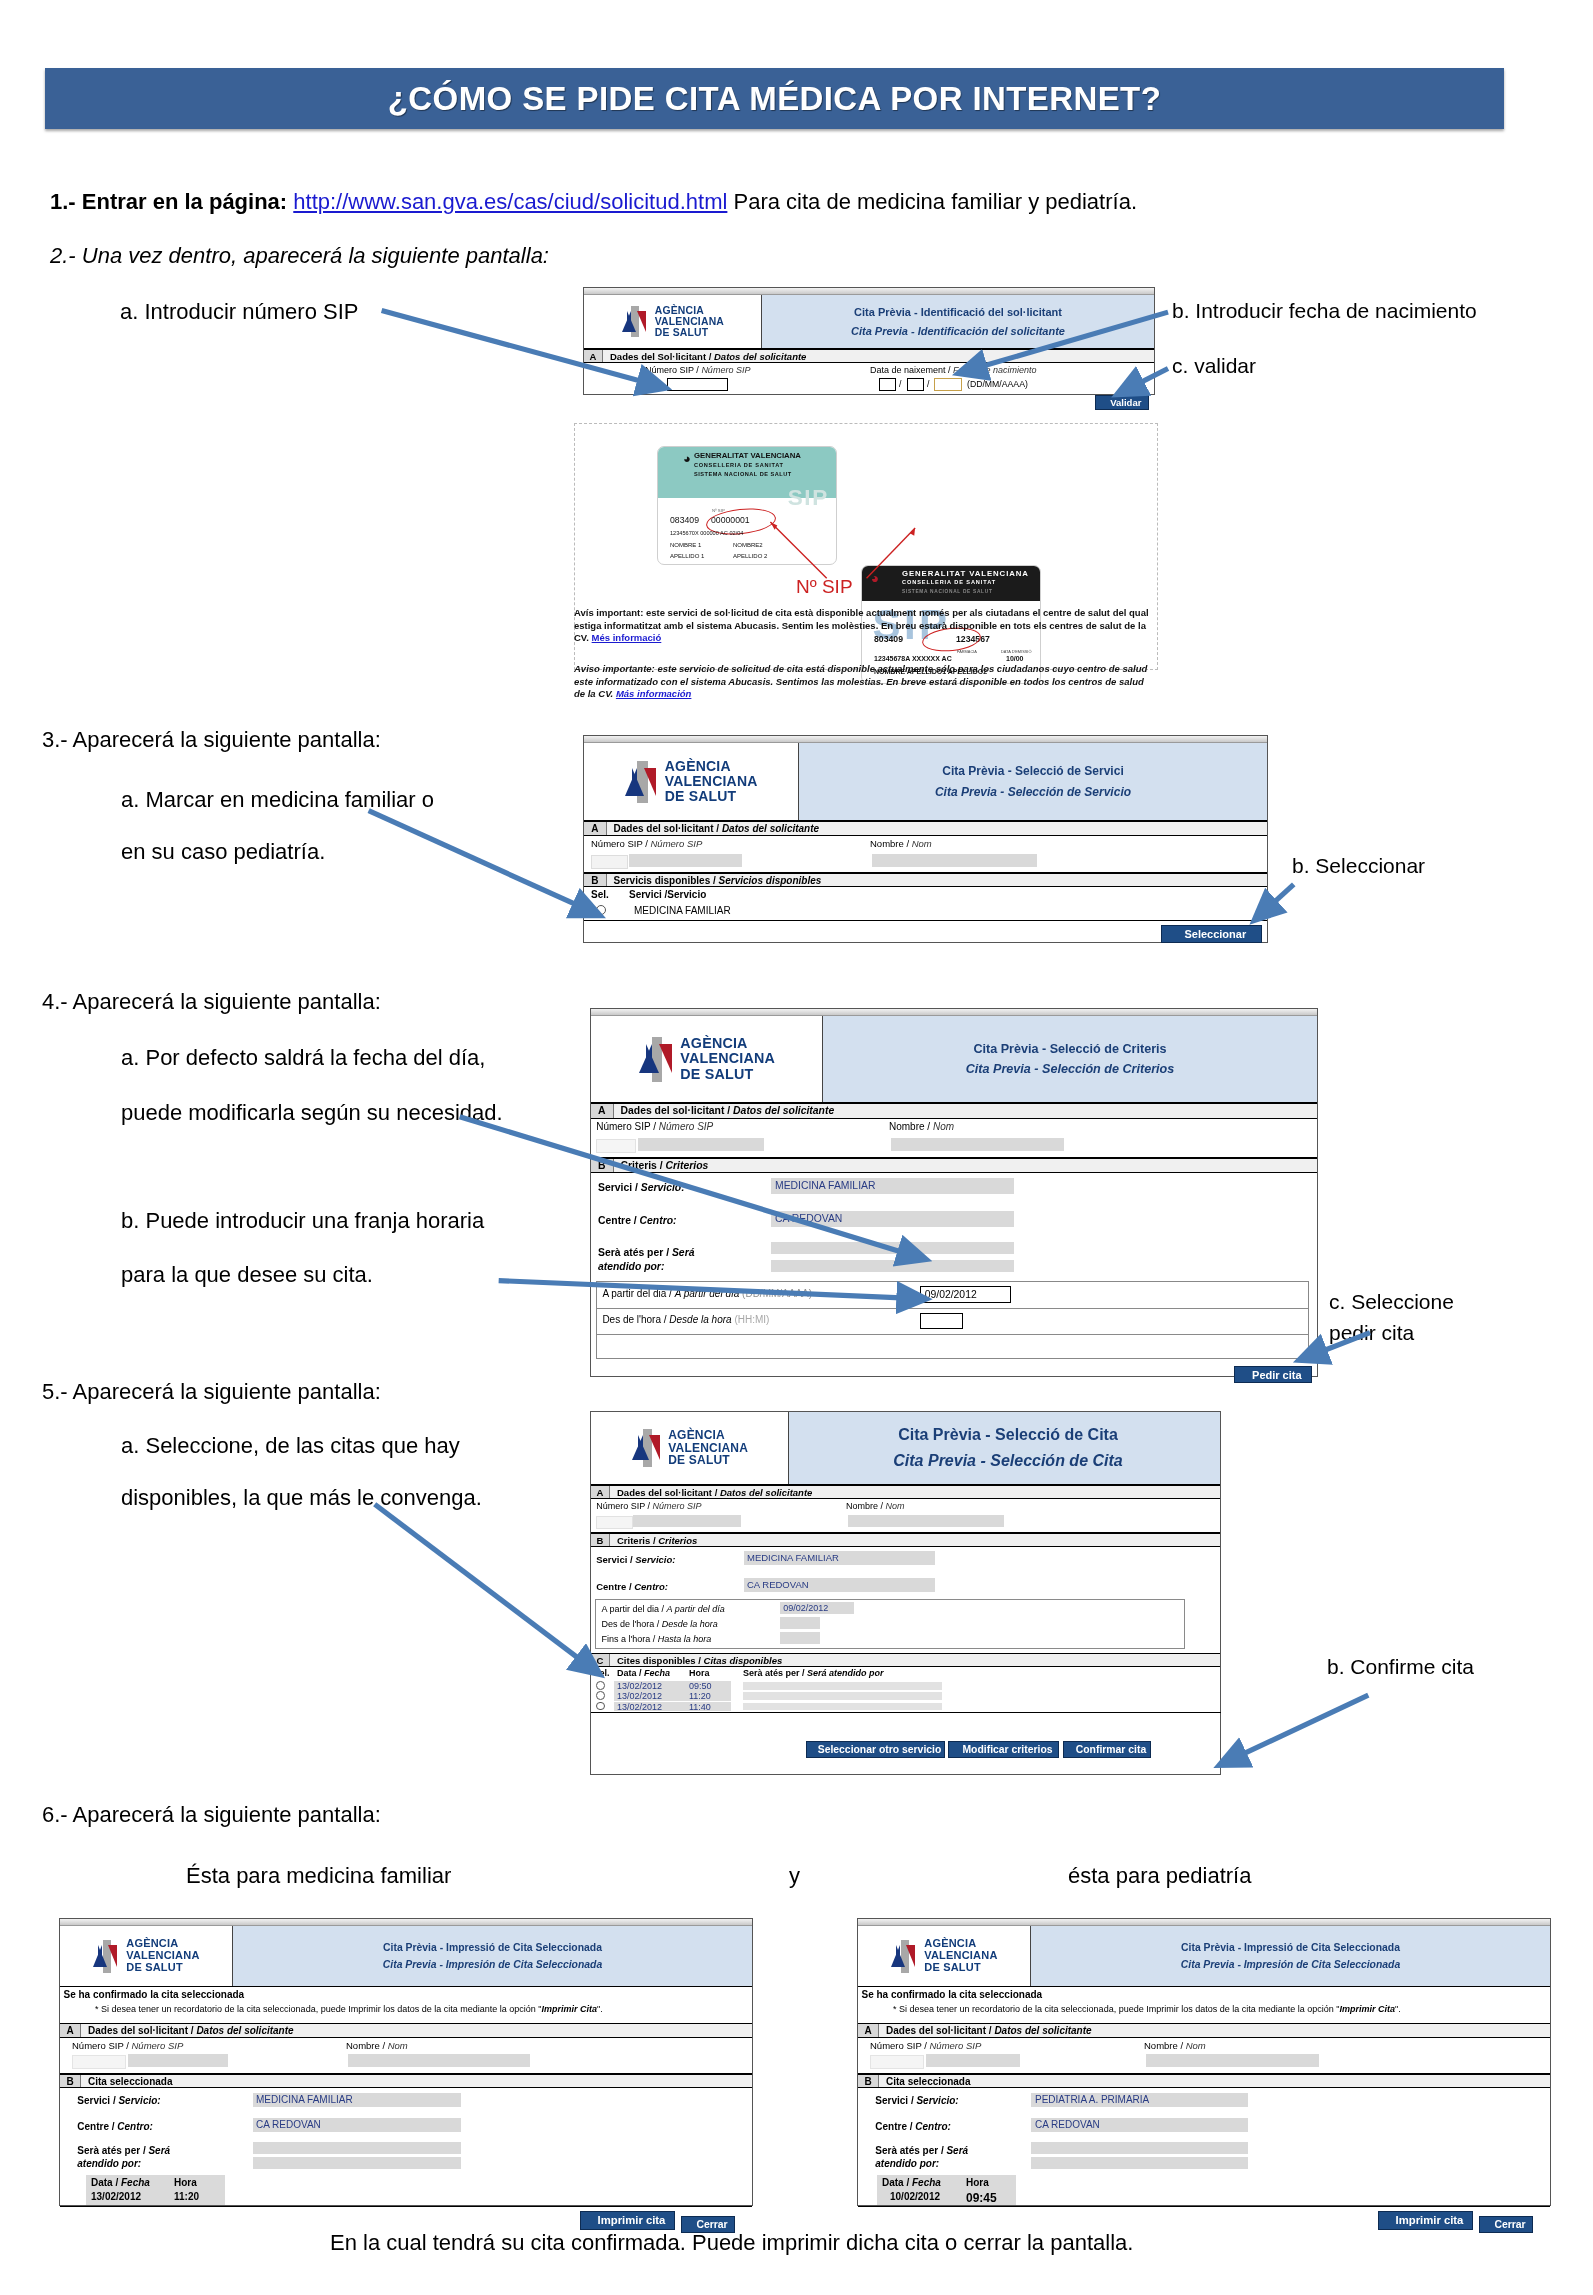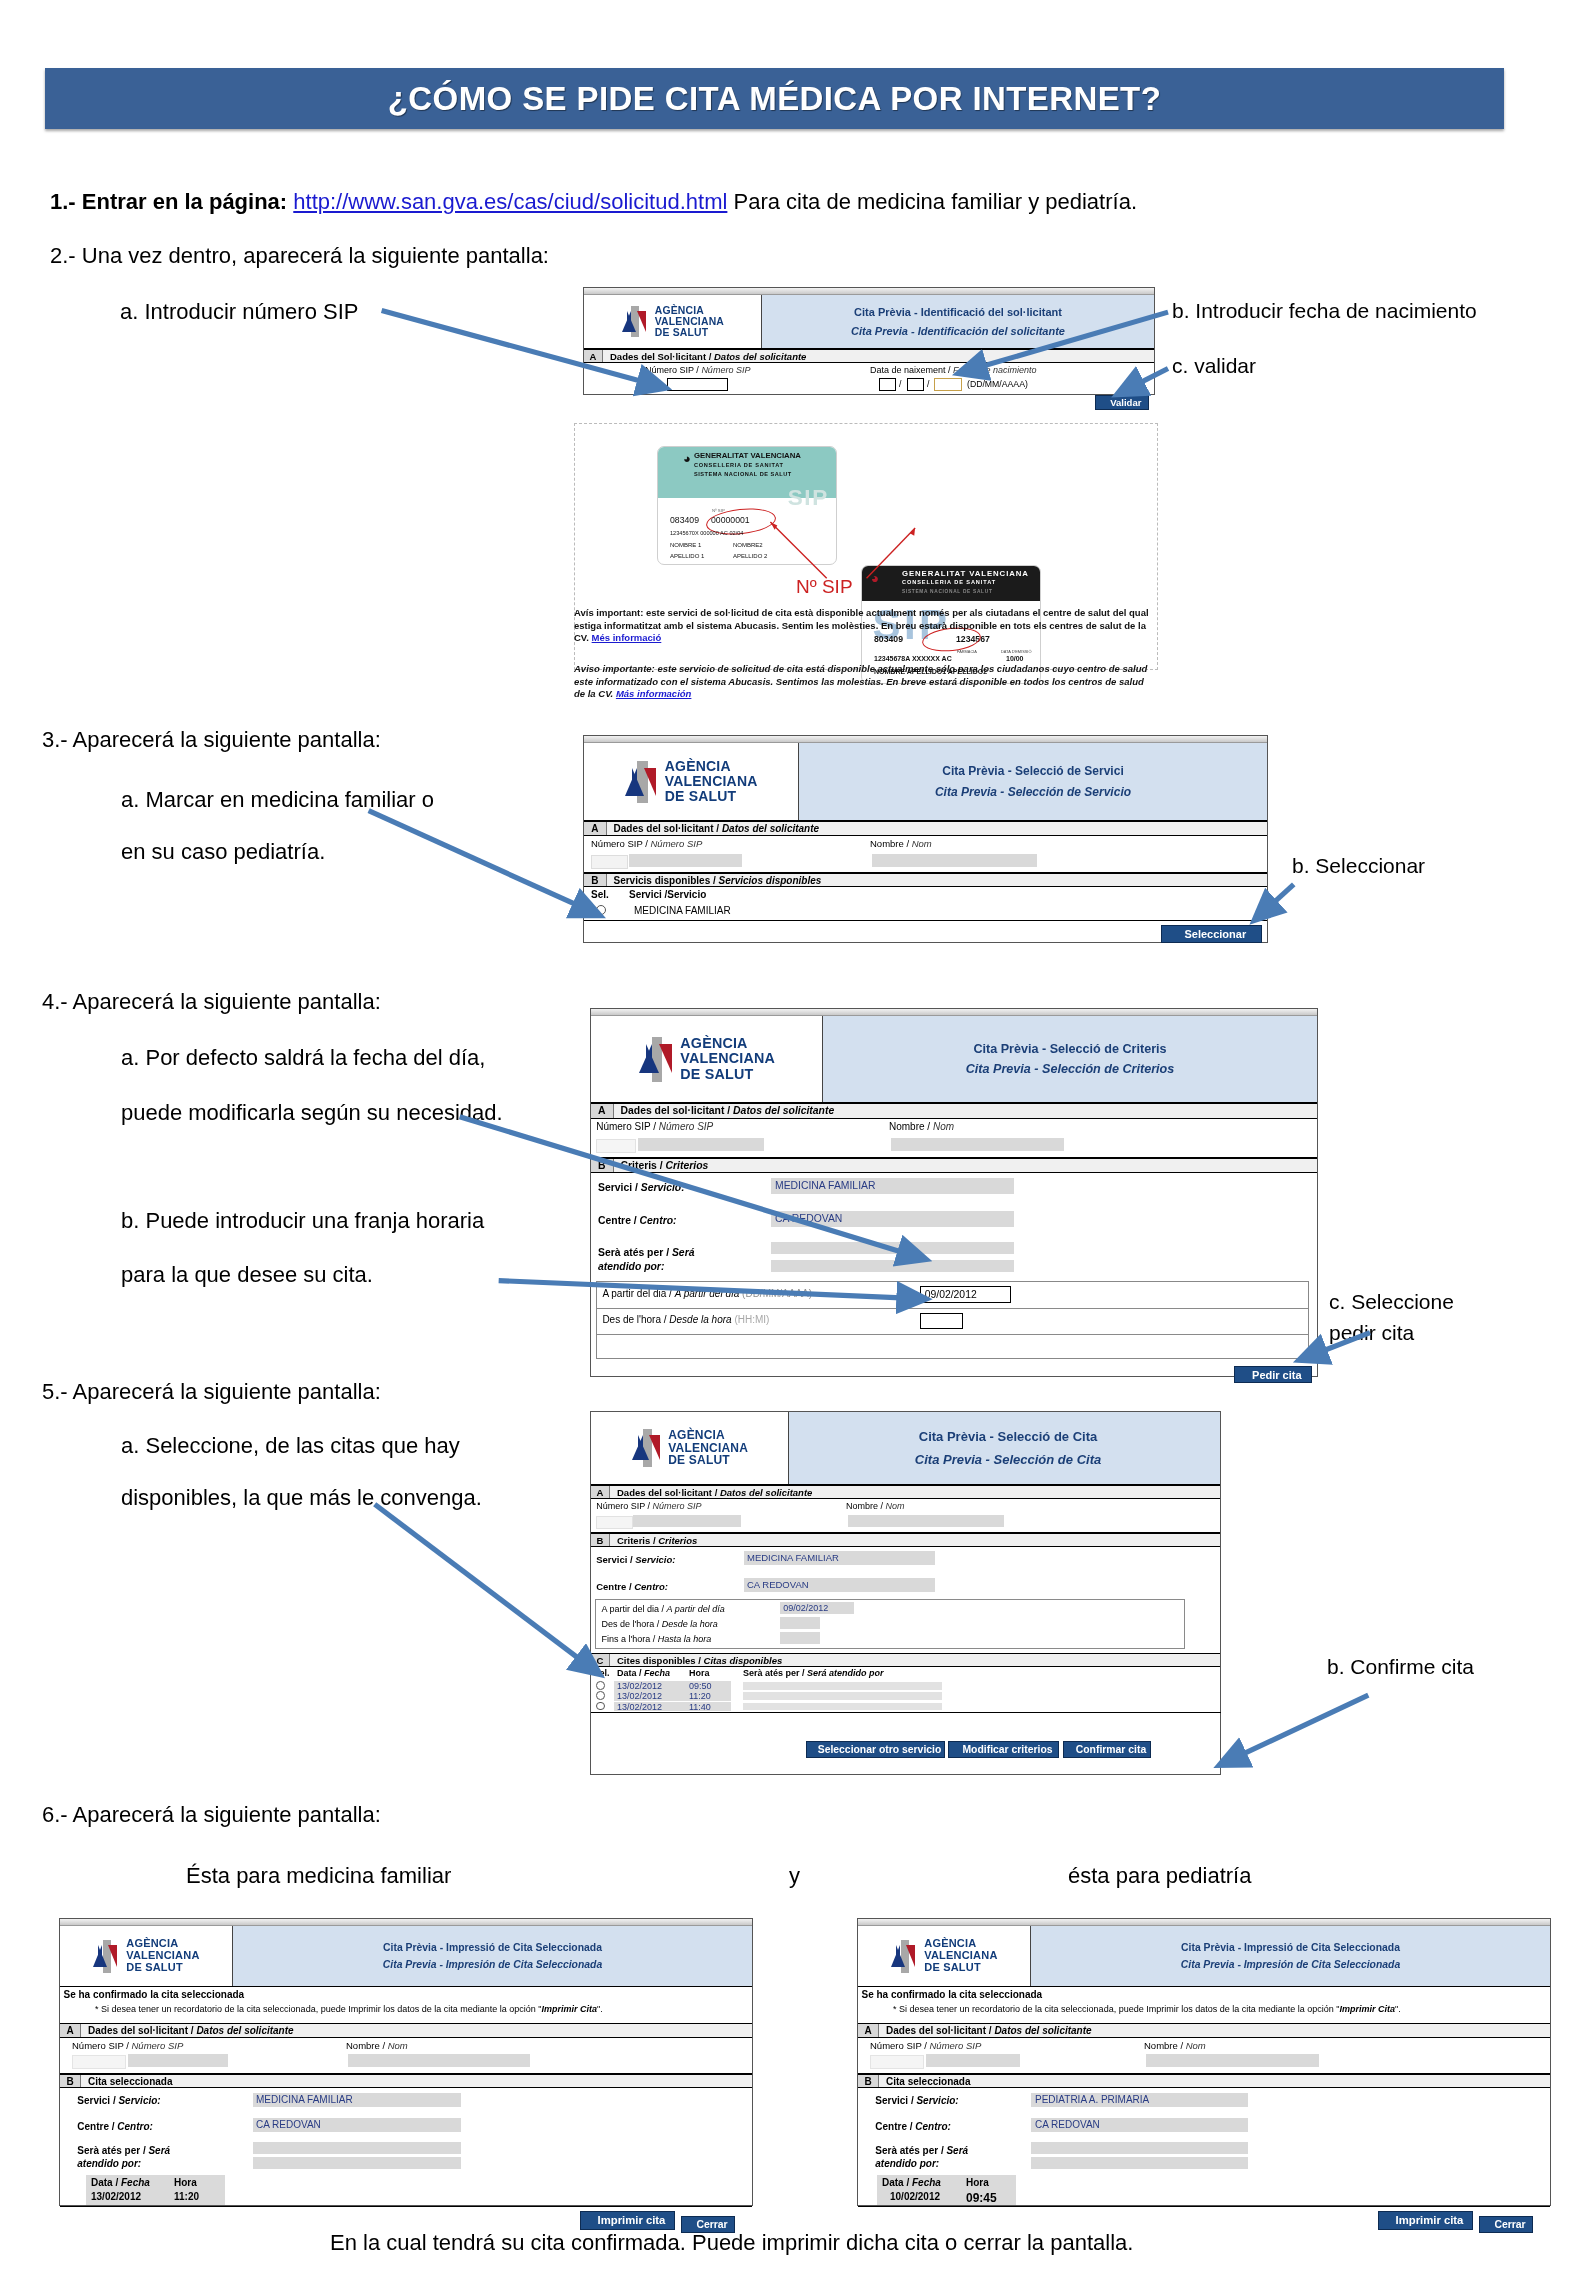--- a/index.html
+++ b/index.html
@@ -131,21 +131,21 @@
 <body>
 
 <div class="abs" id="banner">
   <span id="banner-text">¿CÓMO SE PIDE CITA MÉDICA POR INTERNET?</span>
 </div>
 
 <div class="abs step" style="left:50px;top:189px;">
   <b>1.- Entrar en la página: </b><a class="link" href="#">http://www.san.gva.es/cas/ciud/solicitud.html</a><span> Para cita de medicina familiar y pediatría.</span>
 </div>
 
-<div class="abs step" style="left:50px;top:243px;">2.- Una vez dentro, aparecerá la siguiente  pantalla:</div>
+<div class="abs step" style="left:50px;top:243px;font-style:italic;">2.- Una vez dentro, aparecerá la siguiente  pantalla:</div>
 <div class="abs sub" style="left:120px;top:299px;">a. Introducir número SIP</div>
 <div class="abs ann" style="left:1172px;top:299px;">b. Introducir fecha de nacimiento</div>
 <div class="abs ann" style="left:1172px;top:354px;">c. validar</div>
 
 <div class="abs shot" id="p1" style="left:583px;top:287px;width:572px;height:108px;">
   <div class="shot-top"></div>
   <div class="hdr" style="height:54px;">
     <div class="hdr-logo" style="width:178px;">
       <div class="logo-mark" style="width:29.5px;height:31px;">
         <div class="bar" style="left:10.4px;top:0;width:7.8px;height:31px;"></div>
@@ -430,21 +430,21 @@
         <div class="tri" style="left:0.9px;top:6px;border-left:11.3px solid transparent;border-bottom:25px solid #17367e;"></div>
         <div class="tri" style="left:7px;top:6px;border-right:11.3px solid transparent;border-bottom:25px solid #17367e;"></div>
         <div class="tri" style="left:18px;top:6px;border-left:11.3px solid transparent;border-top:25px solid #b01a28;"></div>
       </div>
       <div class="logo-txt" style="font-size:12px;">
         <div>AGÈNCIA</div>
         <div>VALENCIANA</div>
         <div>DE SALUT</div>
       </div>
     </div>
-    <div class="hdr-title" style="font-size:13px;padding-left:7px;">
+    <div class="hdr-title" style="font-size:16px;padding-left:7px;">
       <div class="t1">Cita Prèvia - Selecció de Cita</div>
       <div class="t2">Cita Previa - Selección de Cita</div>
     </div>
   </div>
   <div class="secbar" style="height:14px;font-size:9.5px;">
     <div class="ltr" style="width:19px;">A</div>
     <div class="lbl">
       <span>Dades del sol·licitant /</span>&nbsp;<i>Datos del solicitante</i>
     </div>
   </div>

